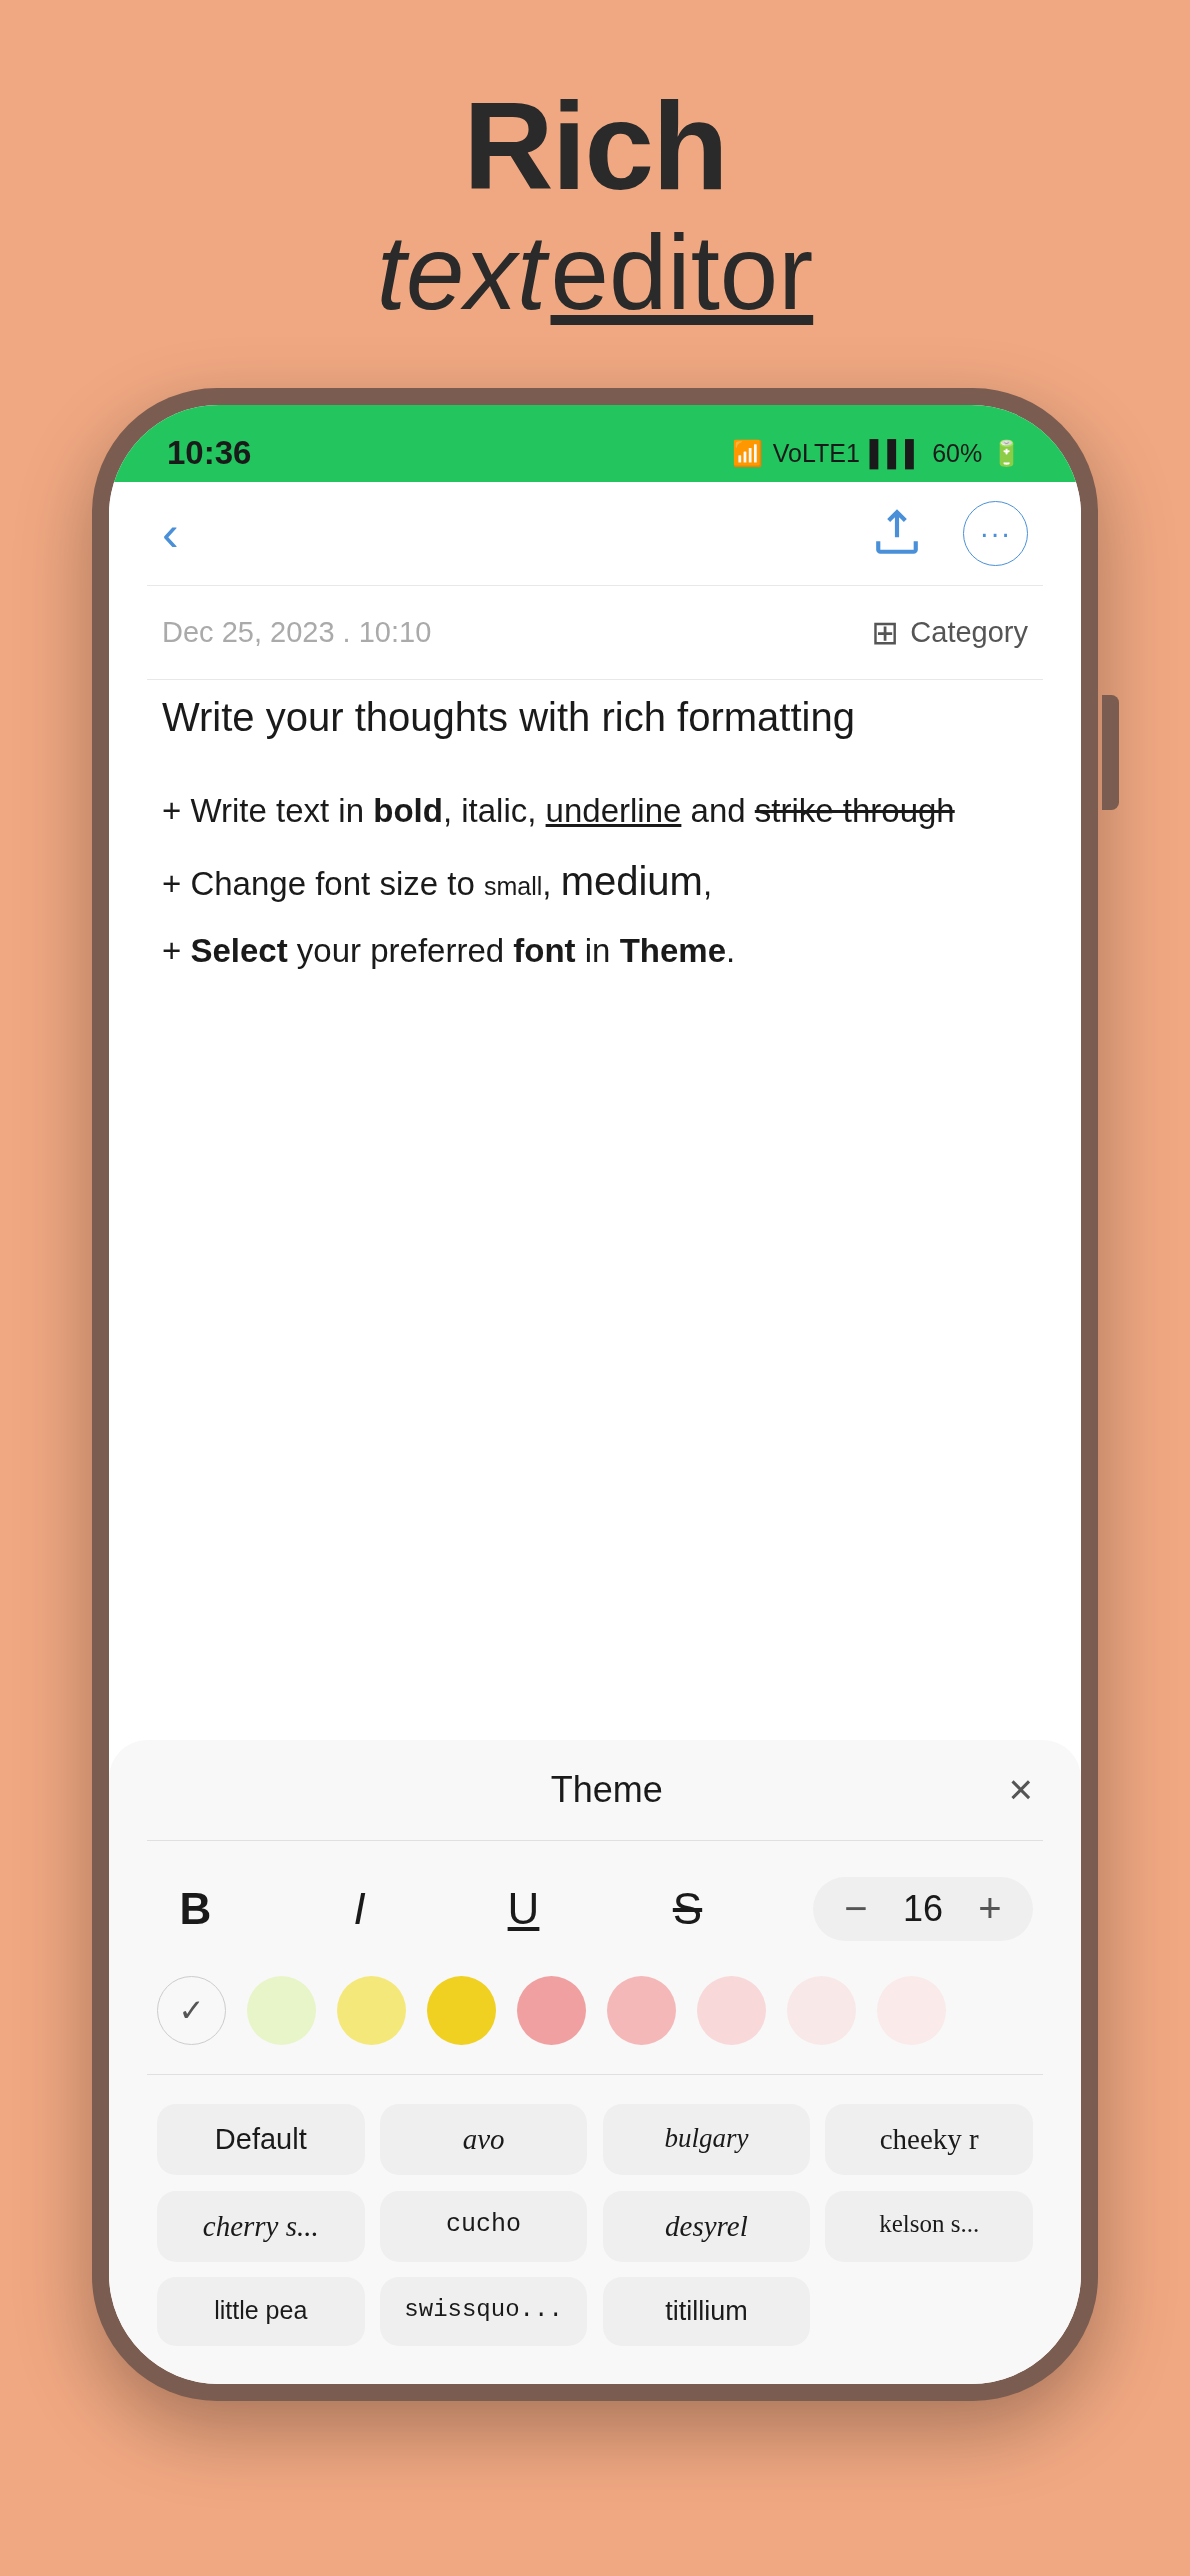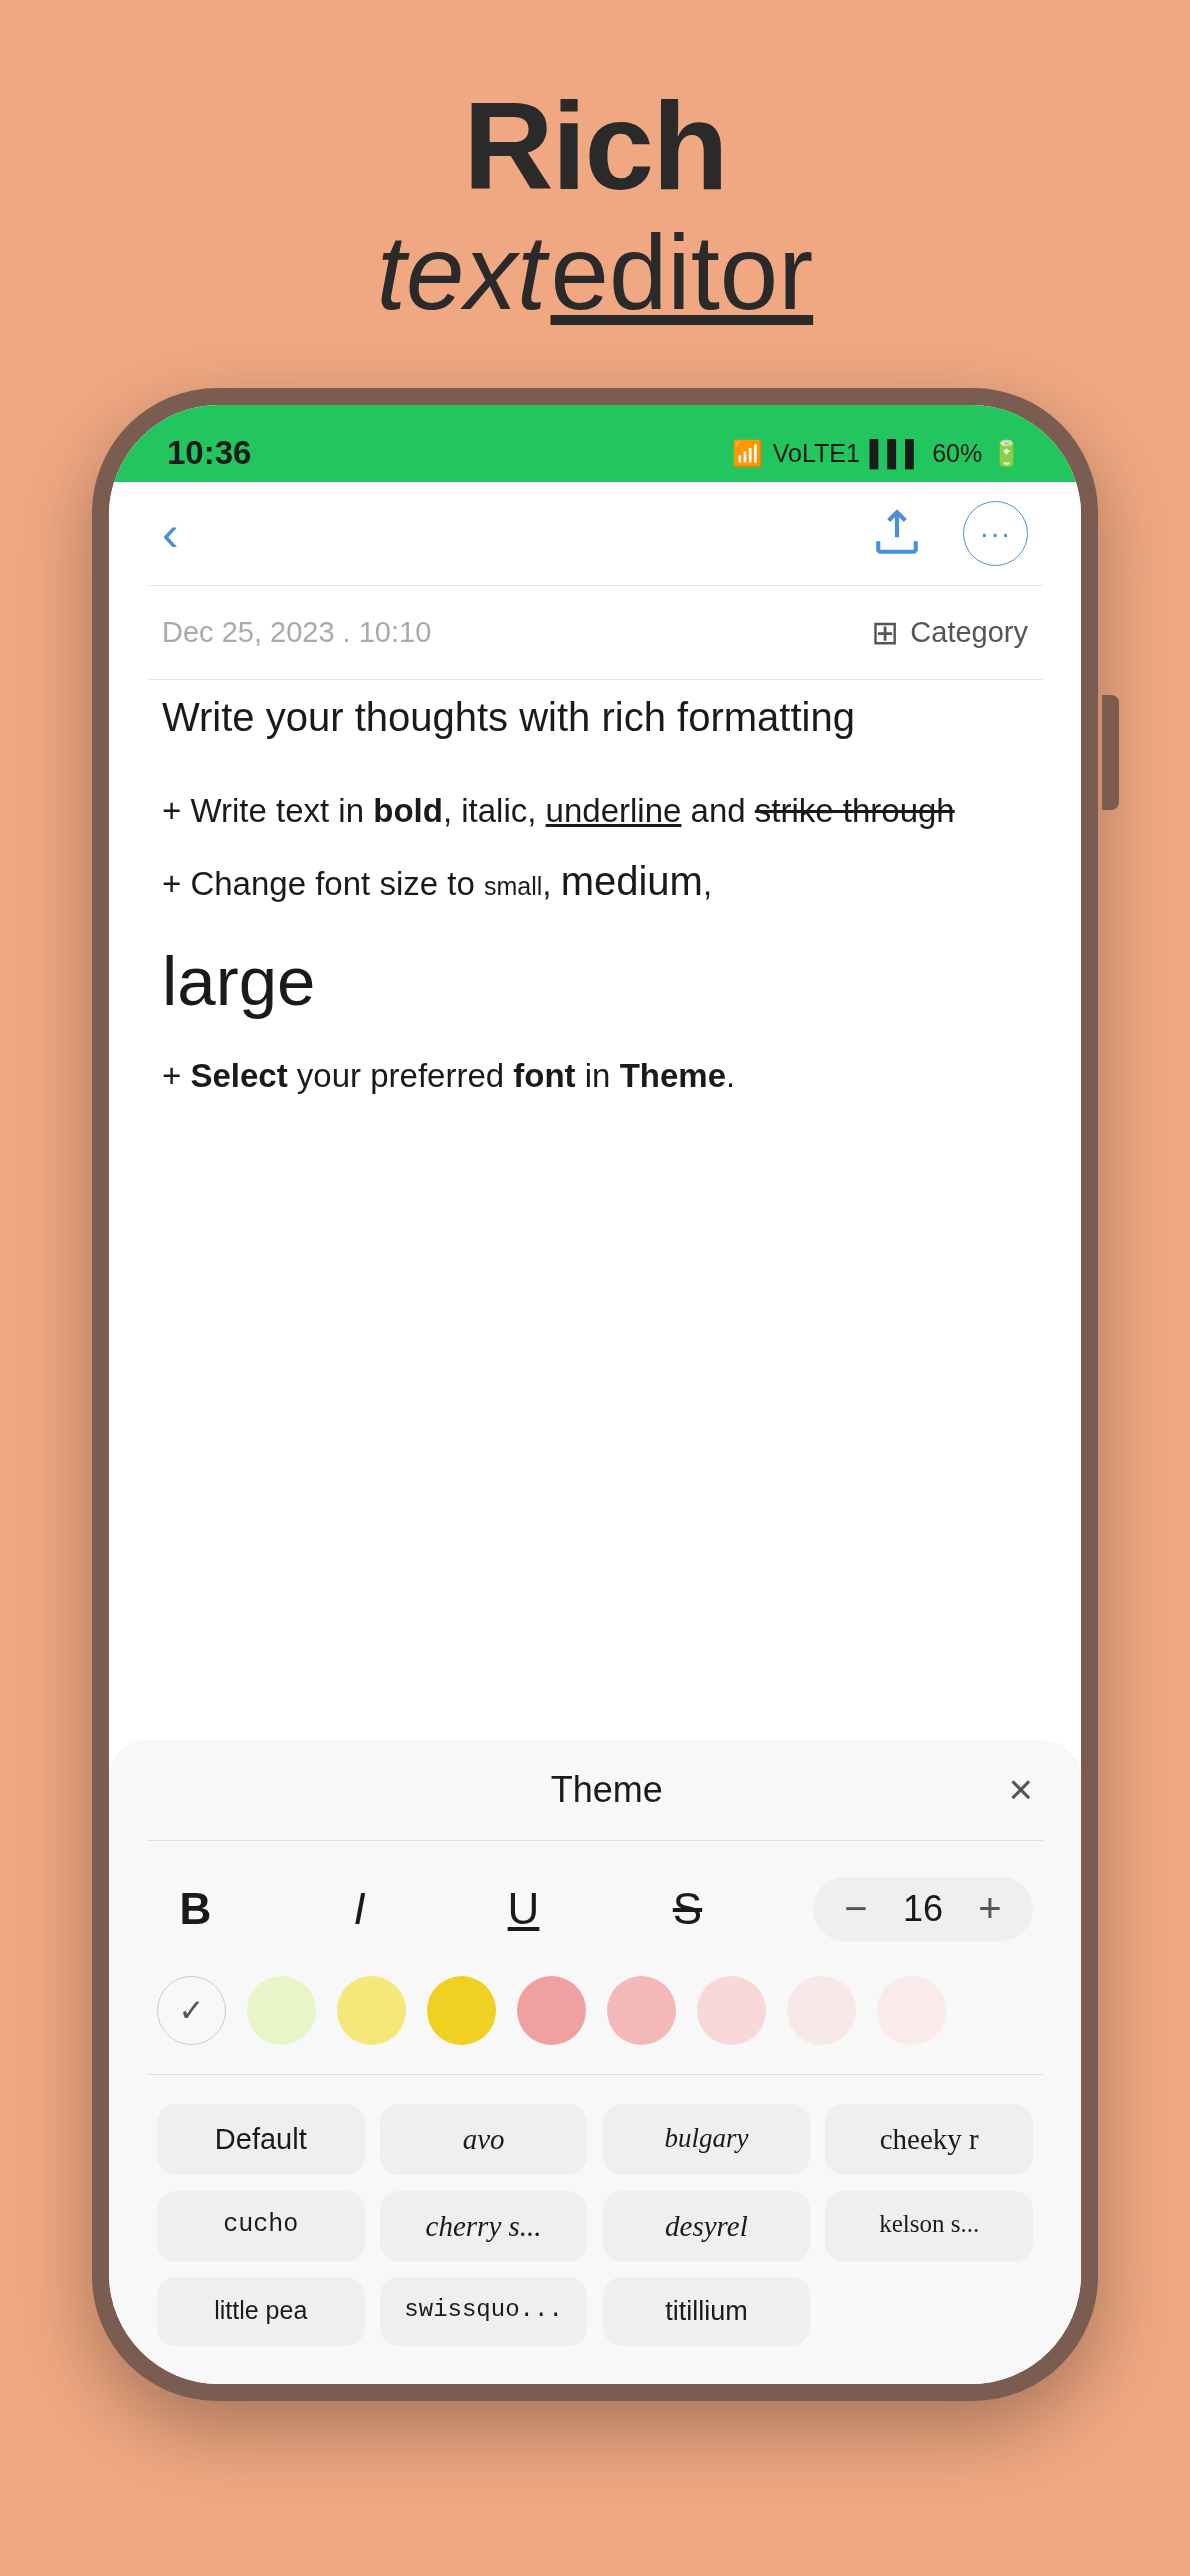--- a/index.html
+++ b/index.html
@@ -433,23 +433,20 @@
       <div class="note-content">
         <div class="note-title">Write your thoughts with rich formatting</div>
         <div class="note-body">
           <p>
             <span>+ Write text in </span><span class="text-bold">bold</span><span>, </span><span class="text-italic">italic</span><span>, </span><span class="text-underline">underline</span><span> and </span><span class="text-strike">strike through</span>
           </p>
           <p>
             <span>+ Change font size to </span><span class="text-small">small</span><span>, </span><span class="text-medium">medium</span><span>,</span>
           </p>
           <p>
-              <span class="text-large">large</span>
-            </p>
-          <p>
             <span>+ </span><span class="text-theme-bold">Select</span><span> your preferred </span><span class="text-theme-bold">font</span><span> in </span><span class="text-theme-bold">Theme</span><span>.</span>
           </p>
         </div>
       </div>
 
       <div class="theme-panel">
         <div class="theme-header">
           <div style="width:48px;"></div>
           <span class="theme-title">Theme</span>
           <span class="theme-close">×</span>
@@ -481,22 +478,22 @@
           <div class="color-dot" style="background:#faeaea;"></div>
         </div>
 
         <div class="colors-divider"></div>
 
         <div class="font-grid">
           <div class="font-item">Default</div>
           <div class="font-item font-avo">avo</div>
           <div class="font-item font-bulgary">bulgary</div>
           <div class="font-item font-cheeky">cheeky r</div>
+          <div class="font-item font-cherry">cherry s...</div>
           <div class="font-item font-cucho">cucho</div>
-          <div class="font-item font-cherry">cherry s...</div>
           <div class="font-item font-desyrel">desyrel</div>
           <div class="font-item font-kelson">kelson s...</div>
           <div class="font-item font-little">little pea</div>
           <div class="font-item font-swiss">swissquo...</div>
           <div class="font-item font-titillium">titillium</div>
         </div>
       </div>
 
     </div>
   </div>

